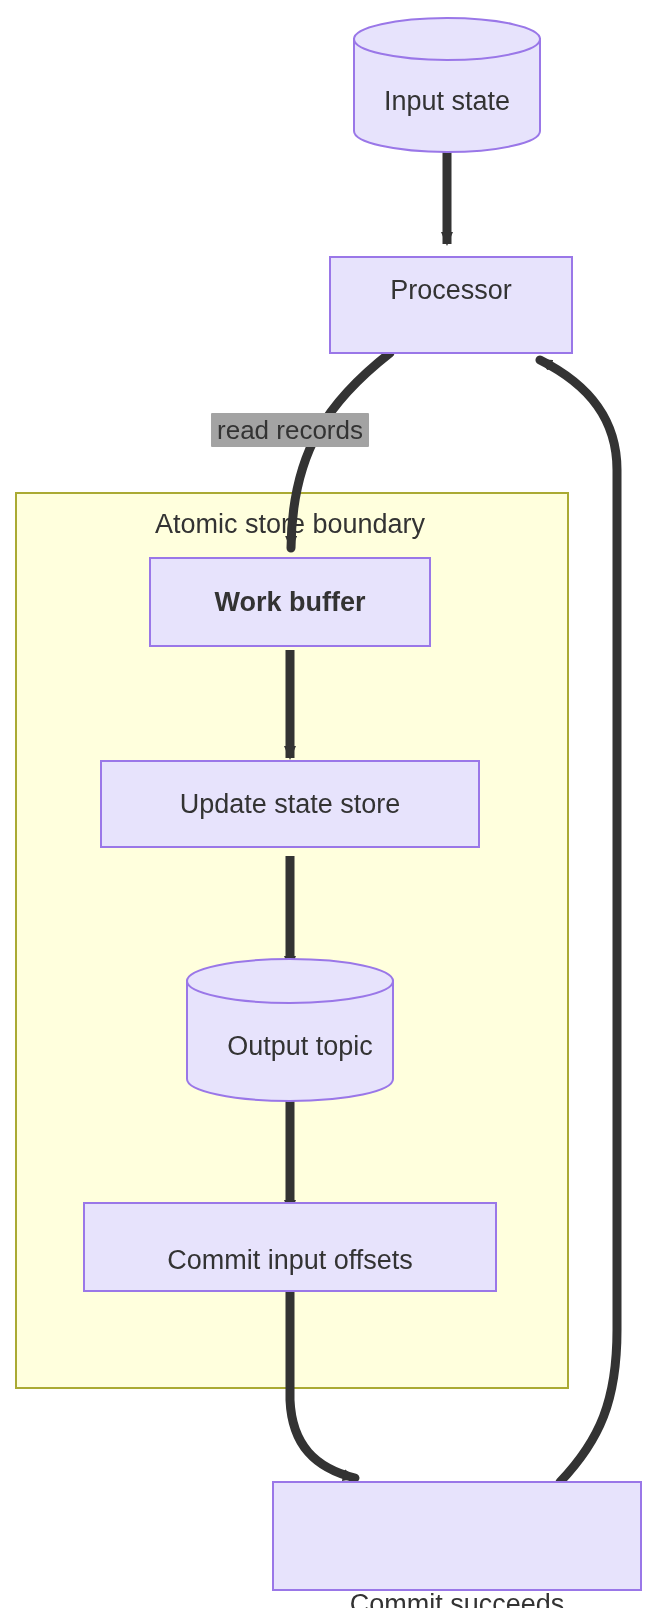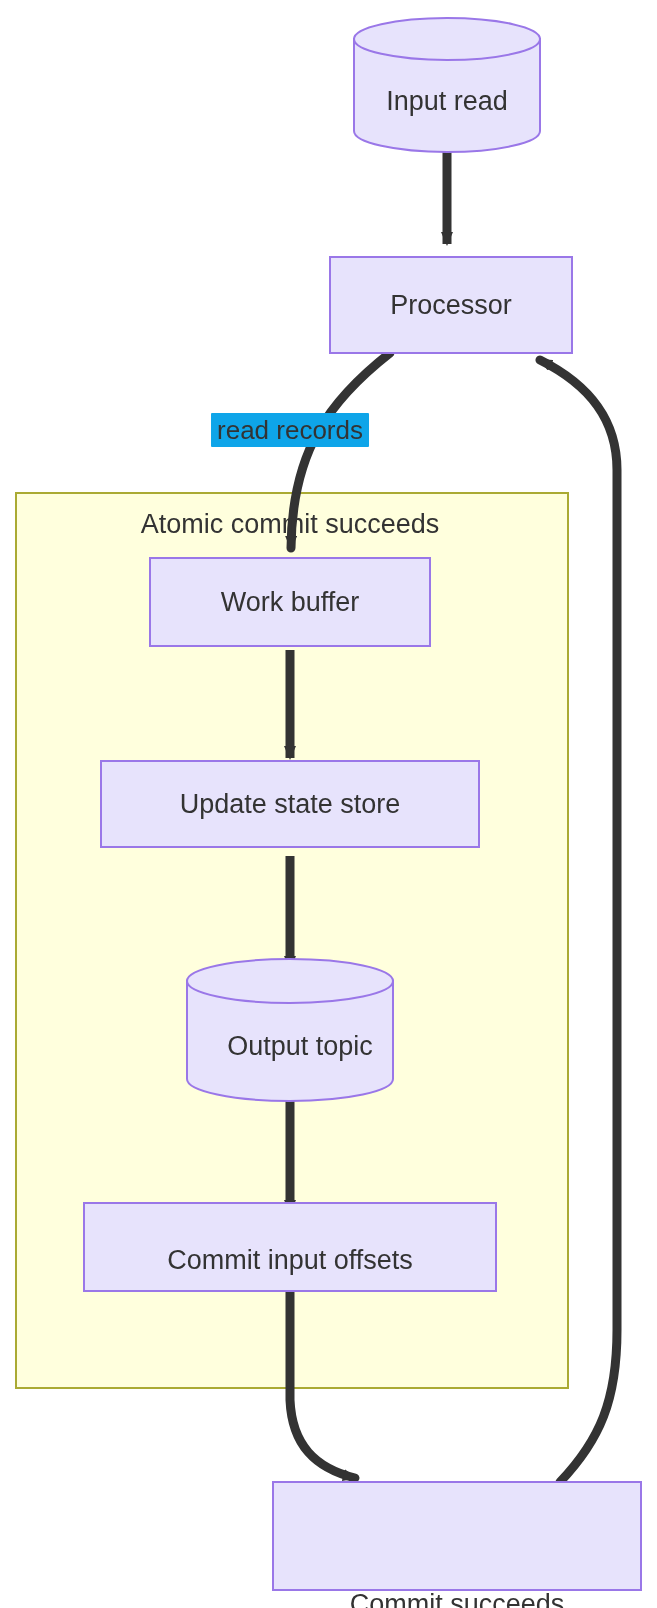--- a/index.html
+++ b/index.html
@@ -39,21 +39,21 @@
   }
   .cluster-label {
     font-size: 27px;
     line-height: 1;
     transform: translate(-50%, -50%);
   }
   .edge-label {
     font-size: 26px;
     line-height: 1;
     transform: translate(-50%, -50%);
-    background: #0ea5e9;
+    background: #a3a3a3;
     padding: 4px 6px;
     border-radius: 1px;
   }
 </style>
 </head>
 <body>
 
 <div id="diagram-root">
 
   <svg id="diagram-svg" viewBox="0 0 657 1608" xmlns="http://www.w3.org/2000/svg">
@@ -96,27 +96,27 @@
     <g>
       <path d="M 187 981 L 187 1079 A 103 22 0 0 0 393 1079 L 393 981 Z" fill="#e7e3fc" stroke="#9a77e8" stroke-width="2"></path>
       <ellipse cx="290" cy="981" rx="103" ry="22" fill="#e7e3fc" stroke="#9a77e8" stroke-width="2"></ellipse>
     </g>
 
     <rect x="84" y="1203" width="412" height="88" fill="#e7e3fc" stroke="#9a77e8" stroke-width="2"></rect>
 
     <rect x="273" y="1482" width="368" height="108" fill="#e7e3fc" stroke="#9a77e8" stroke-width="2"></rect>
   </svg>
 
-  <div class="cluster-label" style="left:290px; top:524px;">Atomic commit succeeds</div>
+  <div class="cluster-label" style="left:290px; top:524px;">Atomic store boundary</div>
 
-  <div class="node-label" style="left:447px; top:101px;">Input read</div>
+  <div class="node-label" style="left:447px; top:101px;">Input state</div>
 
-  <div class="node-label" style="left:451px; top:305px;">Processor</div>
+  <div class="node-label" style="left:451px; top:290px;">Processor</div>
 
-  <div class="node-label" style="left:290px; top:602px;">Work buffer</div>
+  <div class="node-label" style="left:290px; top:602px;font-weight:bold;">Work buffer</div>
 
   <div class="node-label" style="left:290px; top:804px;">Update state store</div>
 
   <div class="node-label" style="left:300px; top:1046px;">Output topic</div>
 
   <div class="node-label" style="left:290px; top:1247px;margin-top:13px;">Commit input offsets</div>
 
   <div class="node-label" style="left:457px; top:1604px;">Commit succeeds</div>
 
   <div class="edge-label" style="left:290px; top:430px;">read records</div>

